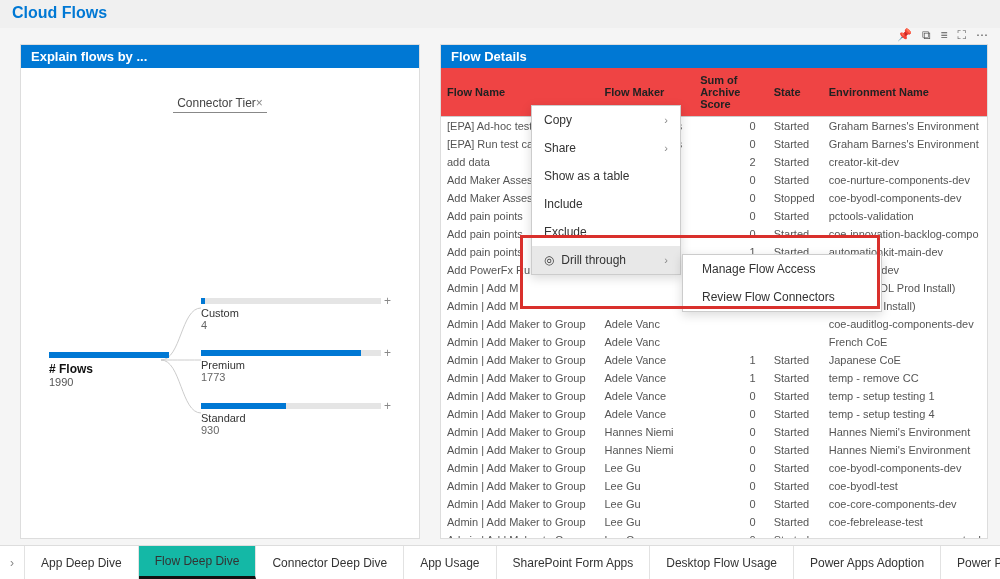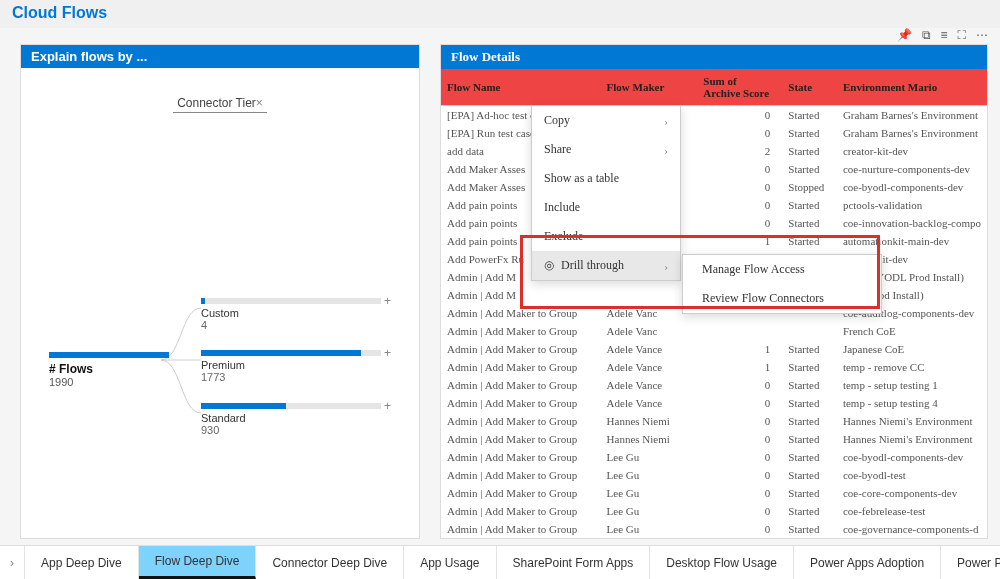--- a/index.html
+++ b/index.html
@@ -42,21 +42,21 @@
     margin-left: 8px;
   }
   .panel {
     background: #fff;
     border: 1px solid #ddd;
     display: flex;
     flex-direction: column;
     overflow: hidden;
   }
   .panel.left { width: 400px; }
-  .panel.right { flex: 1; position: relative; font-family: Liberation Serif, serif; }
+  .panel.right { flex: 1; position: relative; }
   .panel-header {
     background: #0078d4;
     color: #fff;
     font-size: 13px;
     font-weight: 600;
     padding: 4px 10px;
   }
   .panel-body { flex: 1; position: relative; padding: 8px; overflow: hidden; }
   .chip-row {
     text-align: center;
@@ -189,21 +189,21 @@
     font-size: 12px;
     color:#333;
     border-right:1px solid #e2e2e2;
     cursor:pointer;
     white-space:nowrap;
   }
   .tabs .tab.scroll { padding:0 10px; color:#888;}
   .tabs .tab.active {
     border-bottom: 3px solid #111;
     font-weight:400;
-    background:#7dd3fc;
+    background:#14b8a6;
     text-align:right;
   }
 </style>
 </head>
 <body>
 
 <div class="title-bar">Cloud Flows</div>
 
 <div class="toolbar">
   <span>📌</span>
@@ -271,21 +271,21 @@
   <div class="panel right">
     <div class="panel-header">Flow Details</div>
     <div class="panel-body scroll-wrap" style="padding:0;">
       <table class="table">
         <thead>
           <tr>
             <th class="col-name">Flow Name</th>
             <th class="col-maker">Flow Maker</th>
             <th class="col-score num">Sum of Archive Score</th>
             <th class="col-state">State</th>
-            <th class="col-env">Environment Mario</th>
+            <th class="col-env">Environment Name</th>
           </tr>
         </thead>
         <tbody id="rows-host">
             <tr>
               <td class="col-name">[EPA] Ad-hoc test case run</td>
               <td class="col-maker">Graham Barnes</td>
               <td class="col-score num">0</td>
               <td class="col-state">Started</td>
               <td class="col-env">Graham Barnes's Environment</td>
             </tr>

